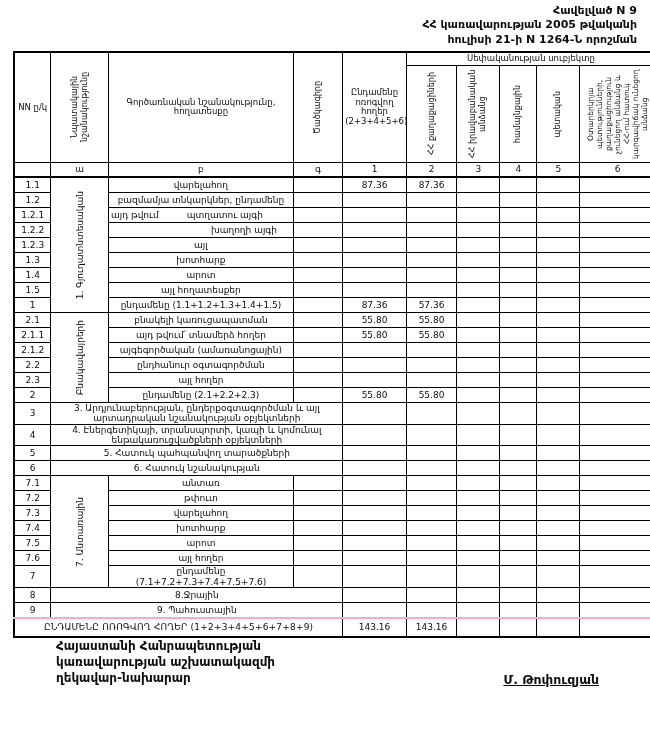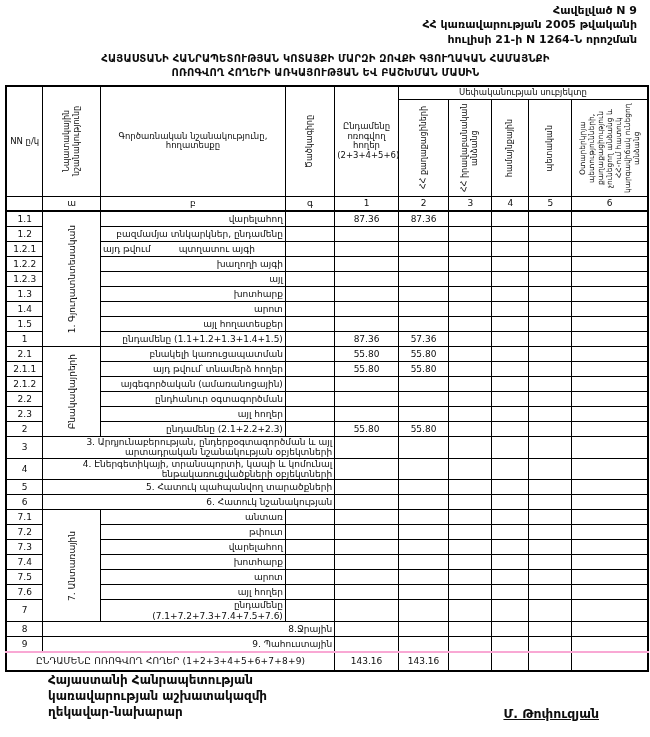--- a/index.html
+++ b/index.html
@@ -2,21 +2,21 @@
 <html><head>
 <meta charset="utf-8">
 <style>
   html,body{margin:0;padding:0;}
   body{
     width:650px;height:737px;overflow:hidden;
     background:#ffffff;color:#0d0d0d;
     font-family:"DejaVu Sans",sans-serif;
     -webkit-font-smoothing:none;
   }
-  .page{padding:4px 3px 0 4px;}
+  .page{padding:4px 3px 0 12px;}
   
   .appendix{
     text-align:right;padding-right:10px;
     font-weight:bold;font-size:11px;line-height:1.3;
   }
   
   .doc-title{
     margin-top:5px;text-align:center;
     font-weight:bold;font-size:10px;line-height:1.45;
     letter-spacing:.2px;
@@ -40,21 +40,21 @@
   .rot{
     writing-mode:vertical-rl;transform:rotate(180deg);
     margin:0 auto;text-align:center;
     max-height:92px;font-size:8px;line-height:1.25;
   }
   .rot.small{font-size:7.5px;line-height:1.2;}
   tr.hdr-letters td{height:13px;text-align:center;font-size:9px;}
   tr.hdr-letters{border-bottom:2px solid #000;}
   
   td.nn-cell{text-align:center;height:14px;border-right-width:2px;font-size:9px;margin-top:11px;}
-  td.label-cell{text-align:right;padding-left:3px;}
+  td.label-cell{text-align:center;padding-left:3px;}
   td.label-cell.indented{padding-left:88px;}
   td.value-cell{text-align:center;}
   td.group-cell{text-align:center;padding:0;}
   .group-rot{
     writing-mode:vertical-rl;transform:rotate(180deg);
     margin:0 auto;font-size:9px;max-height:120px;
   }
   td.wide-label{padding-left:3px;margin-left:14px;}
   tr.total-line td{
     border-top:2px solid #f9a8d4;height:17px;
@@ -74,24 +74,20 @@
 <body>
 
 <div class="page">
 
   <div class="appendix">
     <div>Հավելված N 9</div>
     <div>ՀՀ կառավարության 2005 թվականի</div>
     <div>հուլիսի 21-ի N 1264-Ն որոշման</div>
   </div>
 
-  <div class="doc-title">
-    <div>ՀԱՅԱՍՏԱՆԻ ՀԱՆՐԱՊԵՏՈՒԹՅԱՆ ԿՈՏԱՅՔԻ ՄԱՐԶԻ ԶՈՎՔԻ ԳՅՈՒՂԱԿԱՆ ՀԱՄԱՅՆՔԻ</div>
-    <div>ՈՌՈԳՎՈՂ ՀՈՂԵՐԻ ԱՌԿԱՅՈՒԹՅԱՆ ԵՎ ԲԱՇԽՄԱՆ ՄԱՍԻՆ</div>
-  </div>
 
   <table class="land">
     <colgroup>
       <col style="width:36px">
         <col style="width:56px">
         <col style="width:180px">
       <col style="width:48px">
         <col style="width:62px">
         <col style="width:49px">
       <col style="width:42px">

